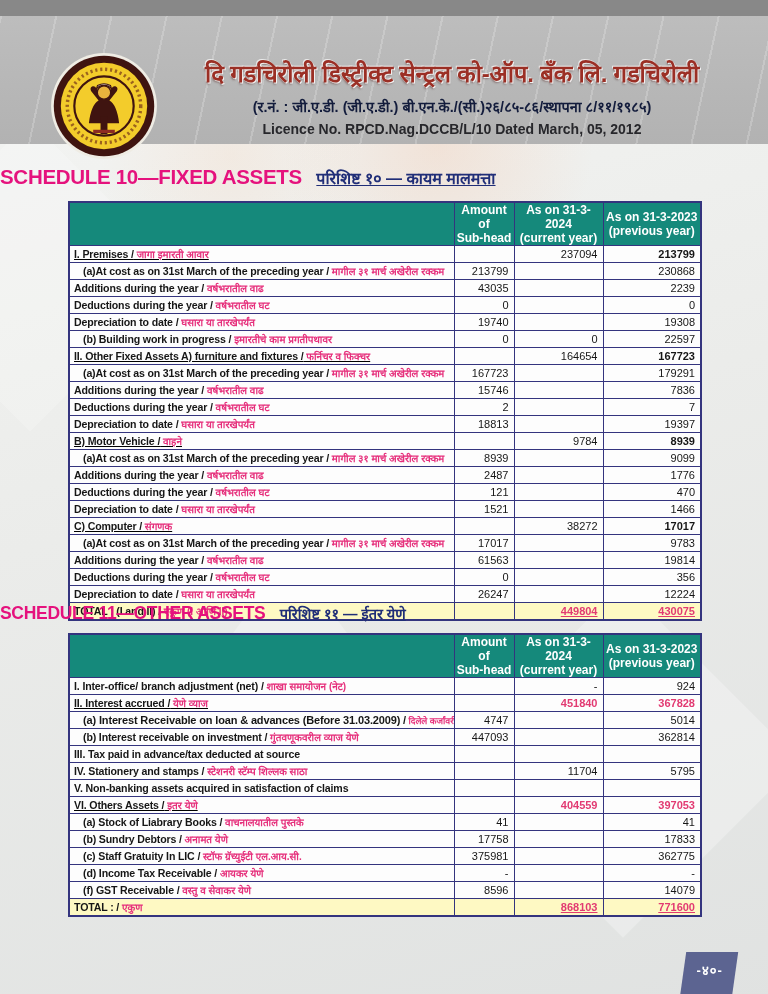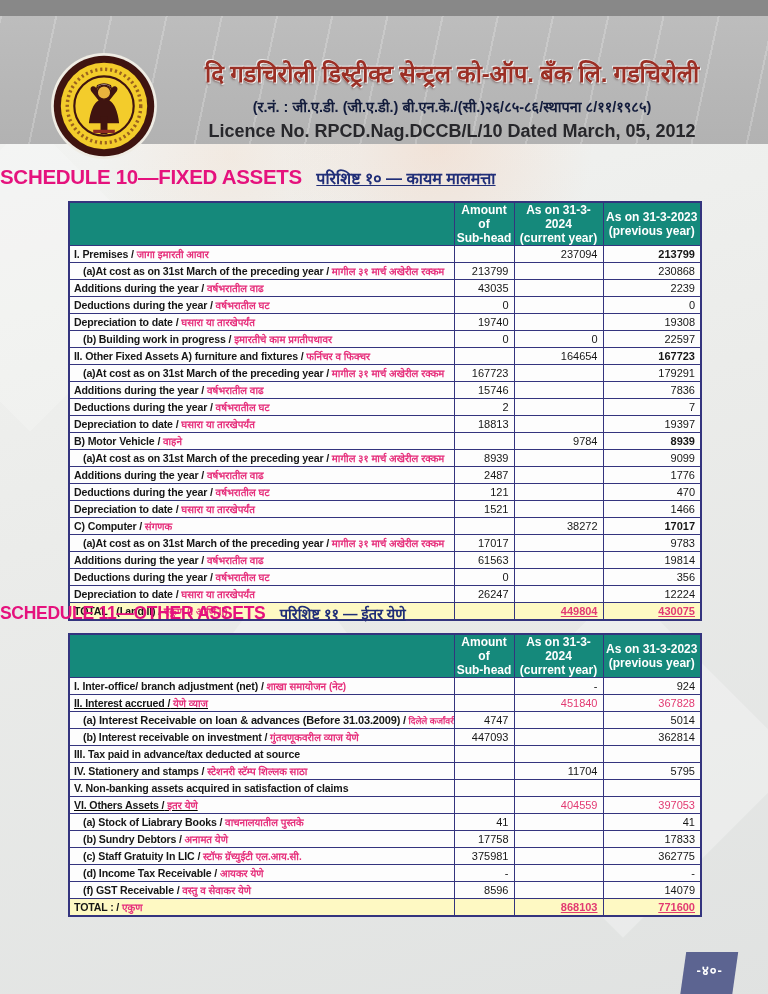--- a/index.html
+++ b/index.html
@@ -20,21 +20,21 @@
 
   
   .top-band{position:absolute;left:0;top:0;width:768px;height:128px;z-index:3;
         background:repeating-linear-gradient(102deg,rgba(255,255,255,.20) 0 2px,rgba(255,255,255,0) 2px 54px),
                    linear-gradient(#bdbdbd,#b2b2b2);}
   .logo{position:absolute;left:50px;top:36px;width:108px;height:108px;z-index:5;}
   .header-text{position:absolute;left:168px;top:40px;width:568px;text-align:center;z-index:4;}
   .bank-name{font-size:24px;font-weight:bold;color:#9b2f25;letter-spacing:-.2px;
         text-shadow:1px 1px 0 rgba(255,255,255,.85),-1px -1px 0 rgba(255,255,255,.7),0 2px 2px rgba(60,10,5,.35);}
   .reg-line{margin-top:7px;font-size:14.5px;font-weight:bold;color:#131c3c;}
-  .lic-line{margin-top:5px;font-size:18px;font-weight:600;color:#27272b;}
+  .lic-line{margin-top:5px;font-size:14px;font-weight:600;color:#27272b;}
 
   .sched-title{position:absolute;left:0;width:100%;z-index:4;white-space:nowrap;}
   #title10{top:149px;}
   #title11{top:587px;}
   .t-en{color:#e5127d;font-size:20.5px;font-weight:bold;letter-spacing:-.3px;}
   #title11 .t-en{font-size:17.5px;}
   .t-mr{color:#202e78;font-size:16px;font-weight:bold;text-decoration:underline;margin-left:10px;}
   #title11 .t-mr{font-size:14.5px;}
 
   table.sched{position:absolute;left:68px;width:632px;border-collapse:collapse;table-layout:fixed;
@@ -44,24 +44,24 @@
   .sched col.c1{width:385px;} .sched col.c2{width:60px;}
   .sched col.c3{width:89px;} .sched col.c4{width:98px;}
   .sched th{background:#15897b;color:#fff;font-size:12px;font-weight:bold;line-height:1.18;
         height:37px;border:1.4px solid #34347e;padding:0 2px;text-align:center;}
   .sched td{border:1.4px solid #34347e;height:16px;padding:0 4px;font-size:11px;line-height:1;
         overflow:hidden;white-space:nowrap;vertical-align:middle;}
   td.c-label .en{font-weight:bold;color:#161616;font-size:10.6px;letter-spacing:-.15px;}
   td.c-label .mr{color:#e6307c;font-weight:bold;font-size:10px;}
   td.num{text-align:right;padding-right:5px;color:#161616;font-size:11px;}
   tr.sub td.c-label{padding-left:13px;}
-  tr.section td.c-label .lbl{}
+  tr.section td.c-label .lbl{text-decoration:underline;}
   tr.section td.y2023{font-weight:bold;}
   tr.section-pink td.c-label .lbl{text-decoration:underline;}
-  tr.section-pink td.y2024,tr.section-pink td.y2023{color:#e23a72;font-weight:normal;}
+  tr.section-pink td.y2024,tr.section-pink td.y2023{color:#e23a72;font-weight:bold;}
   tr.small td.c-label .en{font-size:11px;}
   tr.small td.c-label .mr{font-size:8.8px;}
   tr.total td{background:#fef9c3;}
   tr.total td.num{color:#e23a72;font-weight:bold;text-decoration:underline;}
 
   .page-badge{position:absolute;left:682px;top:936px;width:52px;height:60px;background:#5c6491;
         transform:skewX(-8deg);z-index:5;}
   .page-badge span{display:block;text-align:center;margin-top:9px;color:#fff;font-size:13px;
         font-weight:bold;transform:skewX(8deg);letter-spacing:1px;}
 </style>

